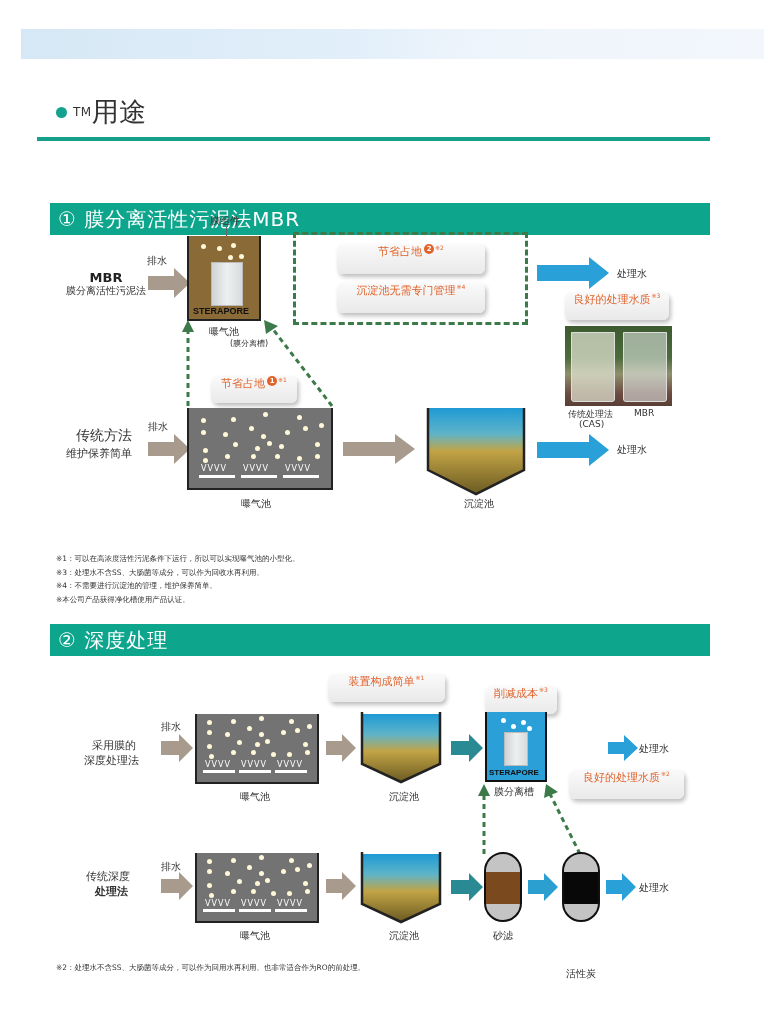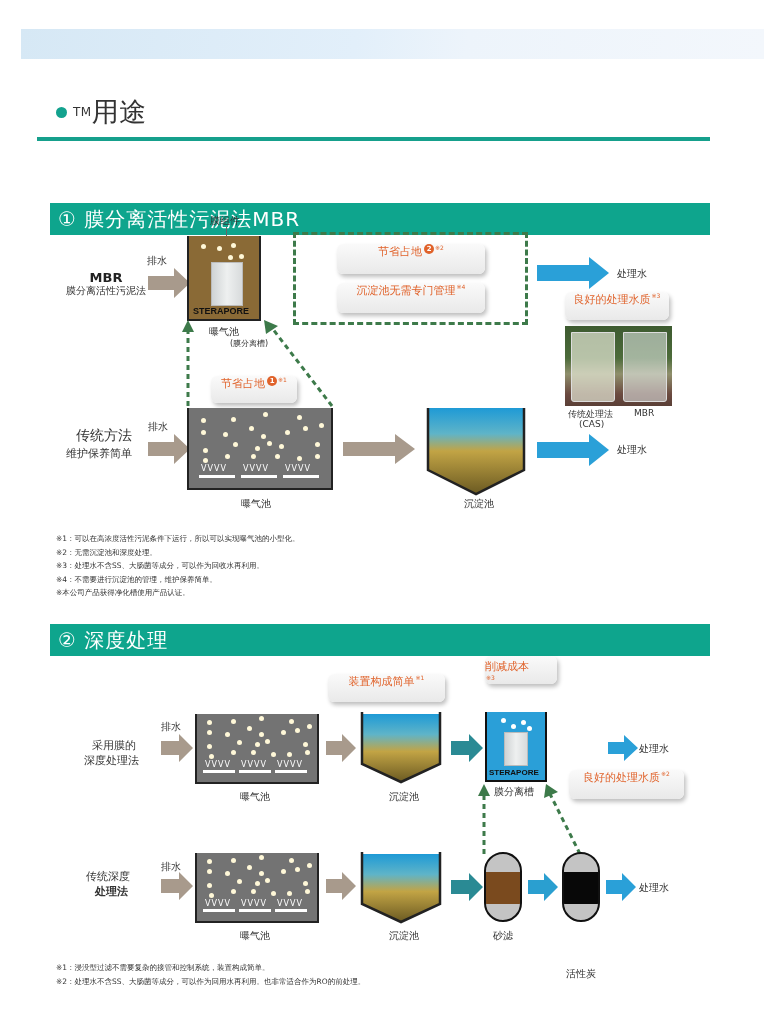--- a/index.html
+++ b/index.html
@@ -158,35 +158,34 @@
     </defs>
   <polygon points="2,0 98,0 98,62 50,86 2,62" fill="url(#clar1)"></polygon>
   <polyline points="2,0 2,62 50,86 98,62 98,0" fill="none" stroke="#222" stroke-width="2.5"></polyline>
 </svg>
 <div class="abs lbl" style="left:464px; top:497px;">沉淀池</div>
 <svg class="abs" style="left:537px; top:434px;" width="72" height="32">
   <polygon points="0,8 52,8 52,0 72,16 52,32 52,24 0,24" fill="#2aa0d8"></polygon>
 </svg>
 <div class="abs lbl" style="left:617px; top:443px;">处理水</div>
 
-<div class="abs notes" style="left:56px; top:532px;">
+<div class="abs notes" style="left:56px; top:552px;">
   <div>※1：可以在高浓度活性污泥条件下运行，所以可以实现曝气池的小型化。</div>
-  <div>※2：无需沉淀池和深度处理。</div>
   <div>※3：处理水不含SS、大肠菌等成分，可以作为回收水再利用。</div>
   <div>※4：不需要进行沉淀池的管理，维护保养简单。</div>
   <div>※本公司产品获得净化槽使用产品认证。</div>
 </div>
 
 <div class="abs section-bar" style="top:624px;">② 深度处理</div>
 
 <div class="abs pill" style="left:328px; top:674px; width:117px; height:28px;">
   <span>装置构成简单</span>
     <sup>※1</sup>
 </div>
-<div class="abs pill" style="left:485px; top:656px; width:72px; height:28px;flex-direction:column;">
+<div class="abs pill" style="left:485px; top:686px; width:72px; height:28px;">
   <span>削减成本</span>
     <sup>※3</sup>
 </div>
 
 <div class="abs lbl" style="left:92px; top:738px; font-size:11px;">采用膜的</div>
 <div class="abs lbl" style="left:84px; top:753px; font-size:11px;">深度处理法</div>
 <div class="abs lbl" style="left:161px; top:720px;">排水</div>
 <svg class="abs" style="left:161px; top:734px;" width="32" height="28">
   <polygon points="0,7 18,7 18,0 32,14 18,28 18,21 0,21" fill="#a89a8c"></polygon>
 </svg>
@@ -334,15 +333,14 @@
 <div class="capsule" style="left:562px; top:852px; width:38px; height:70px;">
   <div class="abs" style="left:0; top:18px; width:100%; height:32px; background:#080808;"></div>
 </div>
 <div class="abs lbl" style="left:566px; top:929px;margin-top:38px;">活性炭</div>
 <svg class="abs" style="left:606px; top:873px;" width="30" height="28">
   <polygon points="0,7 16,7 16,0 30,14 16,28 16,21 0,21" fill="#2aa0d8"></polygon>
 </svg>
 <div class="abs lbl" style="left:639px; top:881px;">处理水</div>
 
 <div class="abs notes" style="left:56px; top:961px;">
-  <div>※1：浸没型过滤不需要复杂的接管和控制系统，装置构成简单。</div>
   <div>※2：处理水不含SS、大肠菌等成分，可以作为回用水再利用。也非常适合作为RO的前处理。</div>
 </div>
 
 </body></html>

